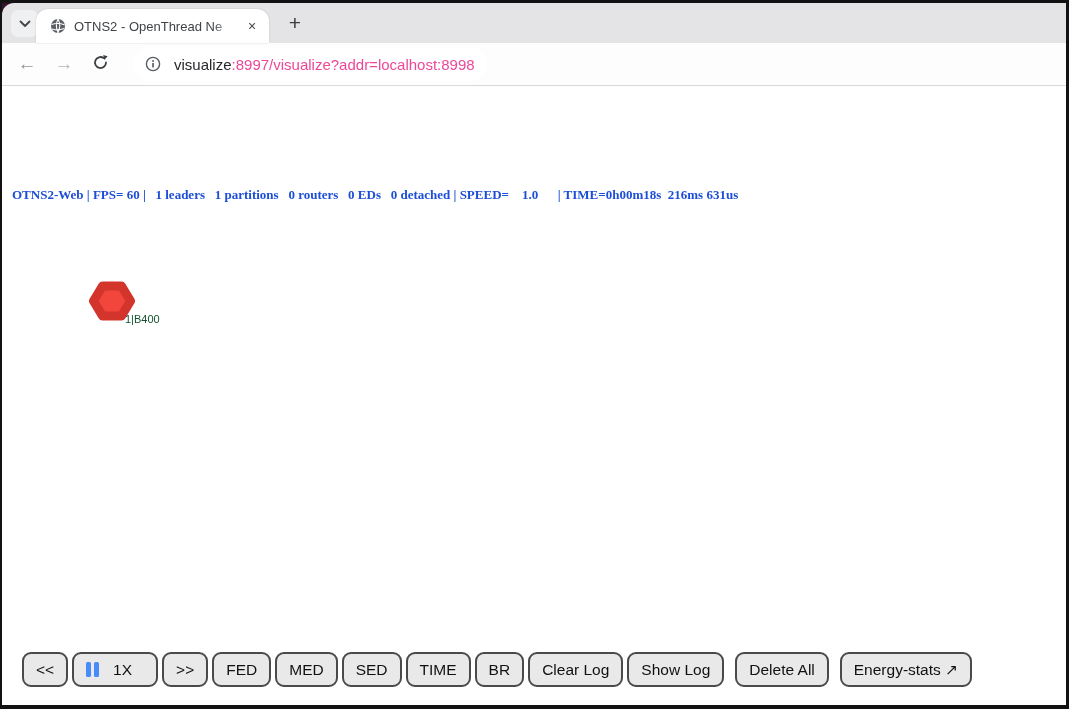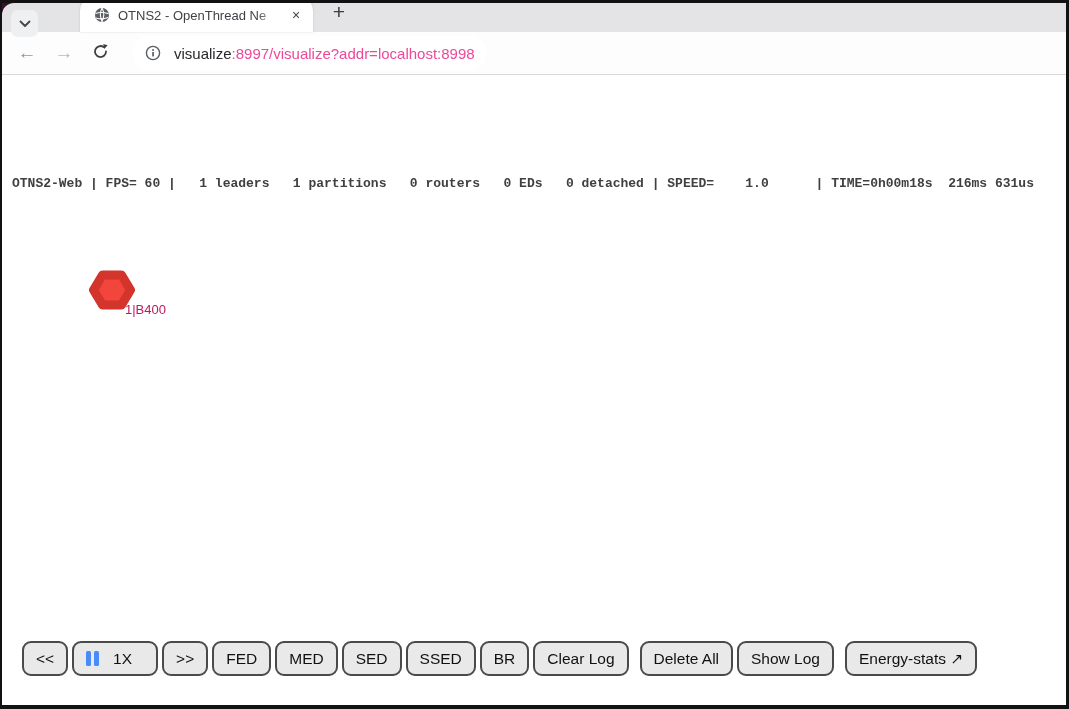--- a/index.html
+++ b/index.html
@@ -5,22 +5,22 @@
   html,body{margin:0;padding:0;background:#555;}
   *{box-sizing:border-box;font-family:"Liberation Sans",sans-serif;}
   .window{
     position:relative;width:1069px;height:709px;background:#fff;
     border-style:solid;border-color:#121212;border-width:3px 3px 4px 2px;
     overflow:hidden;
   }
   .corner-purple{position:absolute;top:0;left:0;width:13px;height:15px;background:#36102c;}
   
   .tabstrip{
-    position:relative;height:29px;background:#e4e4e7;
-    border-top-left-radius:12px;display:flex;align-items:flex-end;padding-left:44px;
+    position:relative;height:40px;background:#e4e4e7;
+    border-top-left-radius:12px;display:flex;align-items:flex-end;
   }
   .tablist-btn{
     position:absolute;left:9px;top:7px;width:27px;height:27px;border:none;
     background:#eff0f2;border-radius:7px;display:flex;align-items:center;justify-content:center;
     padding:0;cursor:pointer;
   }
   .tab{
     position:relative;margin-left:34px;width:233px;height:34px;background:#ffffff;
     border-radius:12px 12px 0 0;display:flex;align-items:center;padding:0 8px 0 14px;
     box-shadow:0 0 2px rgba(0,0,0,.18);
@@ -51,28 +51,28 @@
   .nav-reload{margin-right:22px;}
   .urlbar{display:flex;align-items:center;background:#fff;border-radius:17px;height:34px;padding:0 12px;cursor:text;}
   .info-ic{margin-right:13px;display:flex;align-items:center;}
   .url-text{font-size:15px;white-space:nowrap;}
   .url-host{color:#27282b;}
   .url-rest{color:#ec4899;}
   
   .content{position:relative;height:618px;background:#ffffff;}
   .status-line{
     position:absolute;left:10px;top:101px;
-    font-family:Liberation Mono, monospace;
-    font-weight:bold;font-size:13px;color:#404040;white-space:pre;
+    font-family:Liberation Serif, serif;
+    font-weight:bold;font-size:13px;color:#1d4ed8;white-space:pre;
   }
   .version-line{
     position:absolute;left:10px;top:120px;font-size:12.5px;color:#3b76e0;white-space:pre;
   }
   .node{position:absolute;left:87px;top:194px;width:80px;height:50px;cursor:pointer;}
-  .node-label{position:absolute;left:36px;top:33px;font-size:13px;color:#be185d;white-space:nowrap;}
+  .node-label{position:absolute;left:36px;top:33px;font-size:11px;color:#14532d;white-space:nowrap;}
   
   .actionbar{
     position:absolute;left:20px;bottom:17px;display:flex;align-items:center;gap:4px;
   }
   .abtn{
     height:35px;background:#e9e9e9;border:2px solid #4a4a4a;border-radius:9px;
     font-size:15.5px;color:#111;padding:0 12px;cursor:pointer;display:flex;
     align-items:center;justify-content:center;white-space:nowrap;
   }
   .speed-btn{width:86px;justify-content:flex-start;gap:14px;}
@@ -155,22 +155,22 @@
         <span class="pause-icon">
             <i></i>
             <i></i>
           </span>
         <span>1X</span>
       </button>
       <button class="abtn">&gt;&gt;</button>
       <button class="abtn">FED</button>
       <button class="abtn">MED</button>
       <button class="abtn">SED</button>
-      <button class="abtn">SSED</button>
+      <button class="abtn">TIME</button>
       <button class="abtn">BR</button>
       <button class="abtn">Clear Log</button>
+      <button class="abtn">Show Log</button>
       <button class="abtn gap-left">Delete All</button>
-      <button class="abtn">Show Log</button>
       <button class="abtn gap-left">Energy-stats ↗</button>
 
     </div>
   </div>
 </div>
 
 </body></html>

